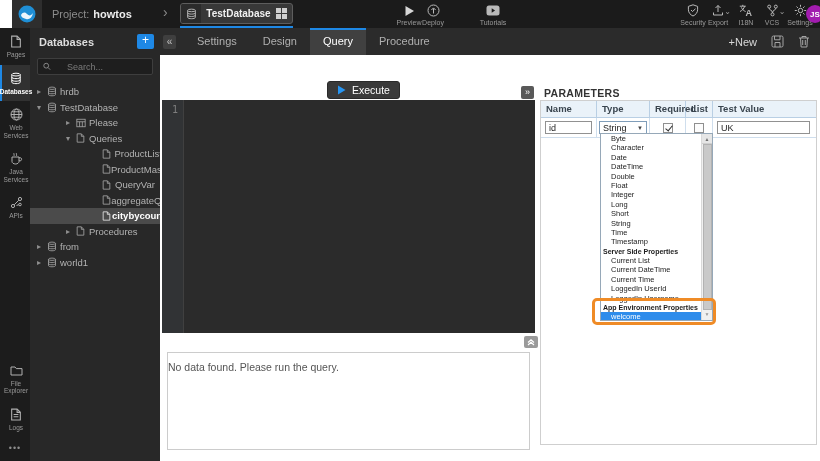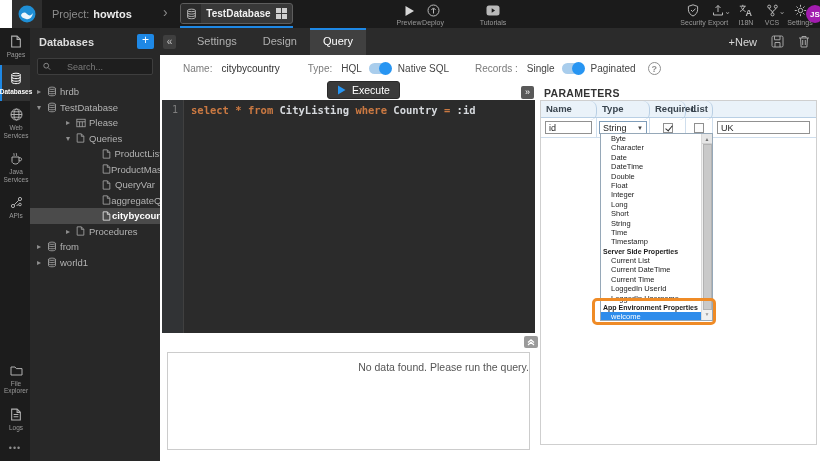--- a/index.html
+++ b/index.html
@@ -97,31 +97,31 @@
   .gutter { position:absolute; left:0; top:0; width:22px; height:100%; background:#313335; border-right:1px solid #404040; }
   .lineno { position:absolute; top:4px; right:5px; color:#7e7e7e; font-size:10px; font-family:"DejaVu Sans Mono",monospace; }
   .code { position:absolute; left:29px; top:4px; font-size:10.5px; font-weight:bold;
     font-family:"DejaVu Sans Mono",monospace; white-space:pre; }
   .tk-kw { color:#cb7942; } .tk-id { color:#d6d9dd; }
 
   .collapse-up { position:absolute; left:364px; top:308px; width:14px; height:12px; background:#9a9a9a;
     border-radius:2px; display:flex; align-items:center; justify-content:center; cursor:pointer; }
 
   .nodata { position:absolute; left:7px; top:324px; width:363px; height:98px; border:1px solid #cccccc;
-    text-align:right; padding-top:8px; font-size:10.5px; color:#555; }
+    text-align:left; padding-top:8px; font-size:10.5px; color:#555; }
 
   
   .params-head { position:absolute; left:361px; top:58px; display:flex; align-items:center; }
   .pexpand { width:13px; height:13px; background:#595959; border-radius:2px; color:#fff; font-size:9px;
     line-height:12px; text-align:center; cursor:pointer; }
   .ptitle { margin-left:10px; font-size:10.5px; font-weight:bold; color:#333; letter-spacing:.3px; }
   .params-box { position:absolute; left:380px; top:72px; width:277px; height:345px; border:1px solid #cfcfcf; background:#fff; }
   .ptable { position:absolute; left:0; top:0; width:275px; }
   .phead { display:flex; height:17px; background:#eaf2f9; border-bottom:1px solid #b9cfe4; }
-  .phead .pc { font-size:9.5px; font-weight:bold; color:#39444e; padding:2px 0 17px 5px; border-right:1px solid #b9cfe4;border-radius:7px; }
+  .phead .pc { font-size:9.5px; font-weight:bold; color:#39444e; padding:2px 0 17px 5px; border-right:1px solid #b9cfe4; }
   .prow { display:flex; height:20px; border-bottom:1px solid #cfdeed; }
   .prow .pc { border-right:1px solid #cfdeed; position:relative; }
   .c1{width:56px;} .c2{width:53px;} .c3{width:36px;} .c4{width:27px;} .c5{width:103px; border-right:none !important;}
   .pinput { position:absolute; left:4px; top:3px; height:13px; border:1px solid #919191; font-size:9px;
     padding-left:3px; font-family:"Liberation Sans",sans-serif; color:#222; outline:none; }
   .psel { position:absolute; left:2px; top:3px; width:48px; height:13px; border:1px solid #7f9db9;
     background:#fff; display:flex; align-items:center; font-size:9px; color:#222; cursor:pointer; }
   .psel .sv { flex:1; padding-left:3px; }
   .psel .sa { width:9px; color:#444; font-size:6px; }
   .pcheck { position:absolute; top:5px; width:10px; height:10px; border:1px solid #8f8f8f; background:#fcfcfc; cursor:pointer; }
@@ -447,67 +447,50 @@
   </div>
 </div>
 
 <div class="main">
   <div class="tabbar">
     <div class="collapse-btn">«</div>
     <div class="tabs">
       <div class="tab">Settings</div>
       <div class="tab">Design</div>
       <div class="tab active">Query</div>
+      <div class="tab">Procedure</div>
     </div>
     <div class="tb-right">
       <span class="newbtn">+New</span>
       <span class="tb-ic">
         <svg width="13" height="13" viewBox="0 0 13 13" fill="none" stroke="#a5a5a5" stroke-width="1">
           <rect x="1" y="1" width="11" height="11" rx="1.5"></rect>
             <path d="M3.5 1v3.8h5.5V1M4 12V7.5h5V12"></path>
         </svg>
       </span>
       <span class="tb-ic">
         <svg width="12" height="13" viewBox="0 0 12 13" fill="none" stroke="#a5a5a5" stroke-width="1">
           <path d="M1 3h10M4 3V1.5h4V3M2.5 3l.6 9h5.8l.6-9M4.7 5v5M7.3 5v5"></path>
         </svg>
       </span>
     </div>
   </div>
 
-  <div class="qtoolbar">
-    <span class="ql">Name:</span>
-    <span class="qv">citybycountry</span>
-    <span class="ql mlA">Type:</span>
-    <span class="qv mlB" style="margin-left:9px;color:#444;">HQL</span>
-    <span class="toggle mlC">
-        <span class="knob"></span>
-      </span>
-    <span class="qv mlC" style="color:#444;">Native SQL</span>
-    <span class="ql mlA" style="margin-left:26px;">Records :</span>
-    <span class="qv mlB" style="color:#444;">Single</span>
-    <span class="toggle mlC">
-        <span class="knob"></span>
-      </span>
-    <span class="qv mlC" style="color:#444;">Paginated</span>
-    <span class="helpc">?</span>
-  </div>
 
   <div class="execbtn">
     <svg width="9" height="10" viewBox="0 0 9 10">
         <path d="M1 0.5v9L8.5 5z" fill="#2795f2"></path>
       </svg>
     <span class="lbl">Execute</span>
   </div>
 
   <div class="editor">
     <div class="gutter">
       <span class="lineno">1</span>
     </div>
-    <div class="code"><span class="tk-kw">select </span><span class="tk-kw">* </span><span class="tk-kw">from </span><span class="tk-id">CityListing </span><span class="tk-kw">where </span><span class="tk-id">Country </span><span class="tk-kw">= </span><span class="tk-id">:id</span></div>
   </div>
 
   <div class="collapse-up">
     <svg width="8" height="8" viewBox="0 0 8 8" fill="none" stroke="#ffffff" stroke-width="1.2">
       <path d="M1 4.5L4 1.8 7 4.5M1 7L4 4.3 7 7"></path>
     </svg>
   </div>
 
   <div class="nodata">No data found. Please run the query.</div>
 
@@ -516,20 +499,21 @@
     <div class="ptitle">PARAMETERS</div>
   </div>
 
   <div class="params-box">
     <div class="ptable">
       <div class="phead">
         <div class="pc c1">Name</div>
         <div class="pc c2">Type</div>
         <div class="pc c3">Required</div>
         <div class="pc c4">List</div>
+        <div class="pc c5">Test Value</div>
       </div>
       <div class="prow">
         <div class="pc c1">
             <input class="pinput" style="width: 47px;" value="id">
           </div>
         <div class="pc c2">
           <div class="psel">
             <span class="sv">String</span>
             <span class="sa">▼</span>
           </div>

